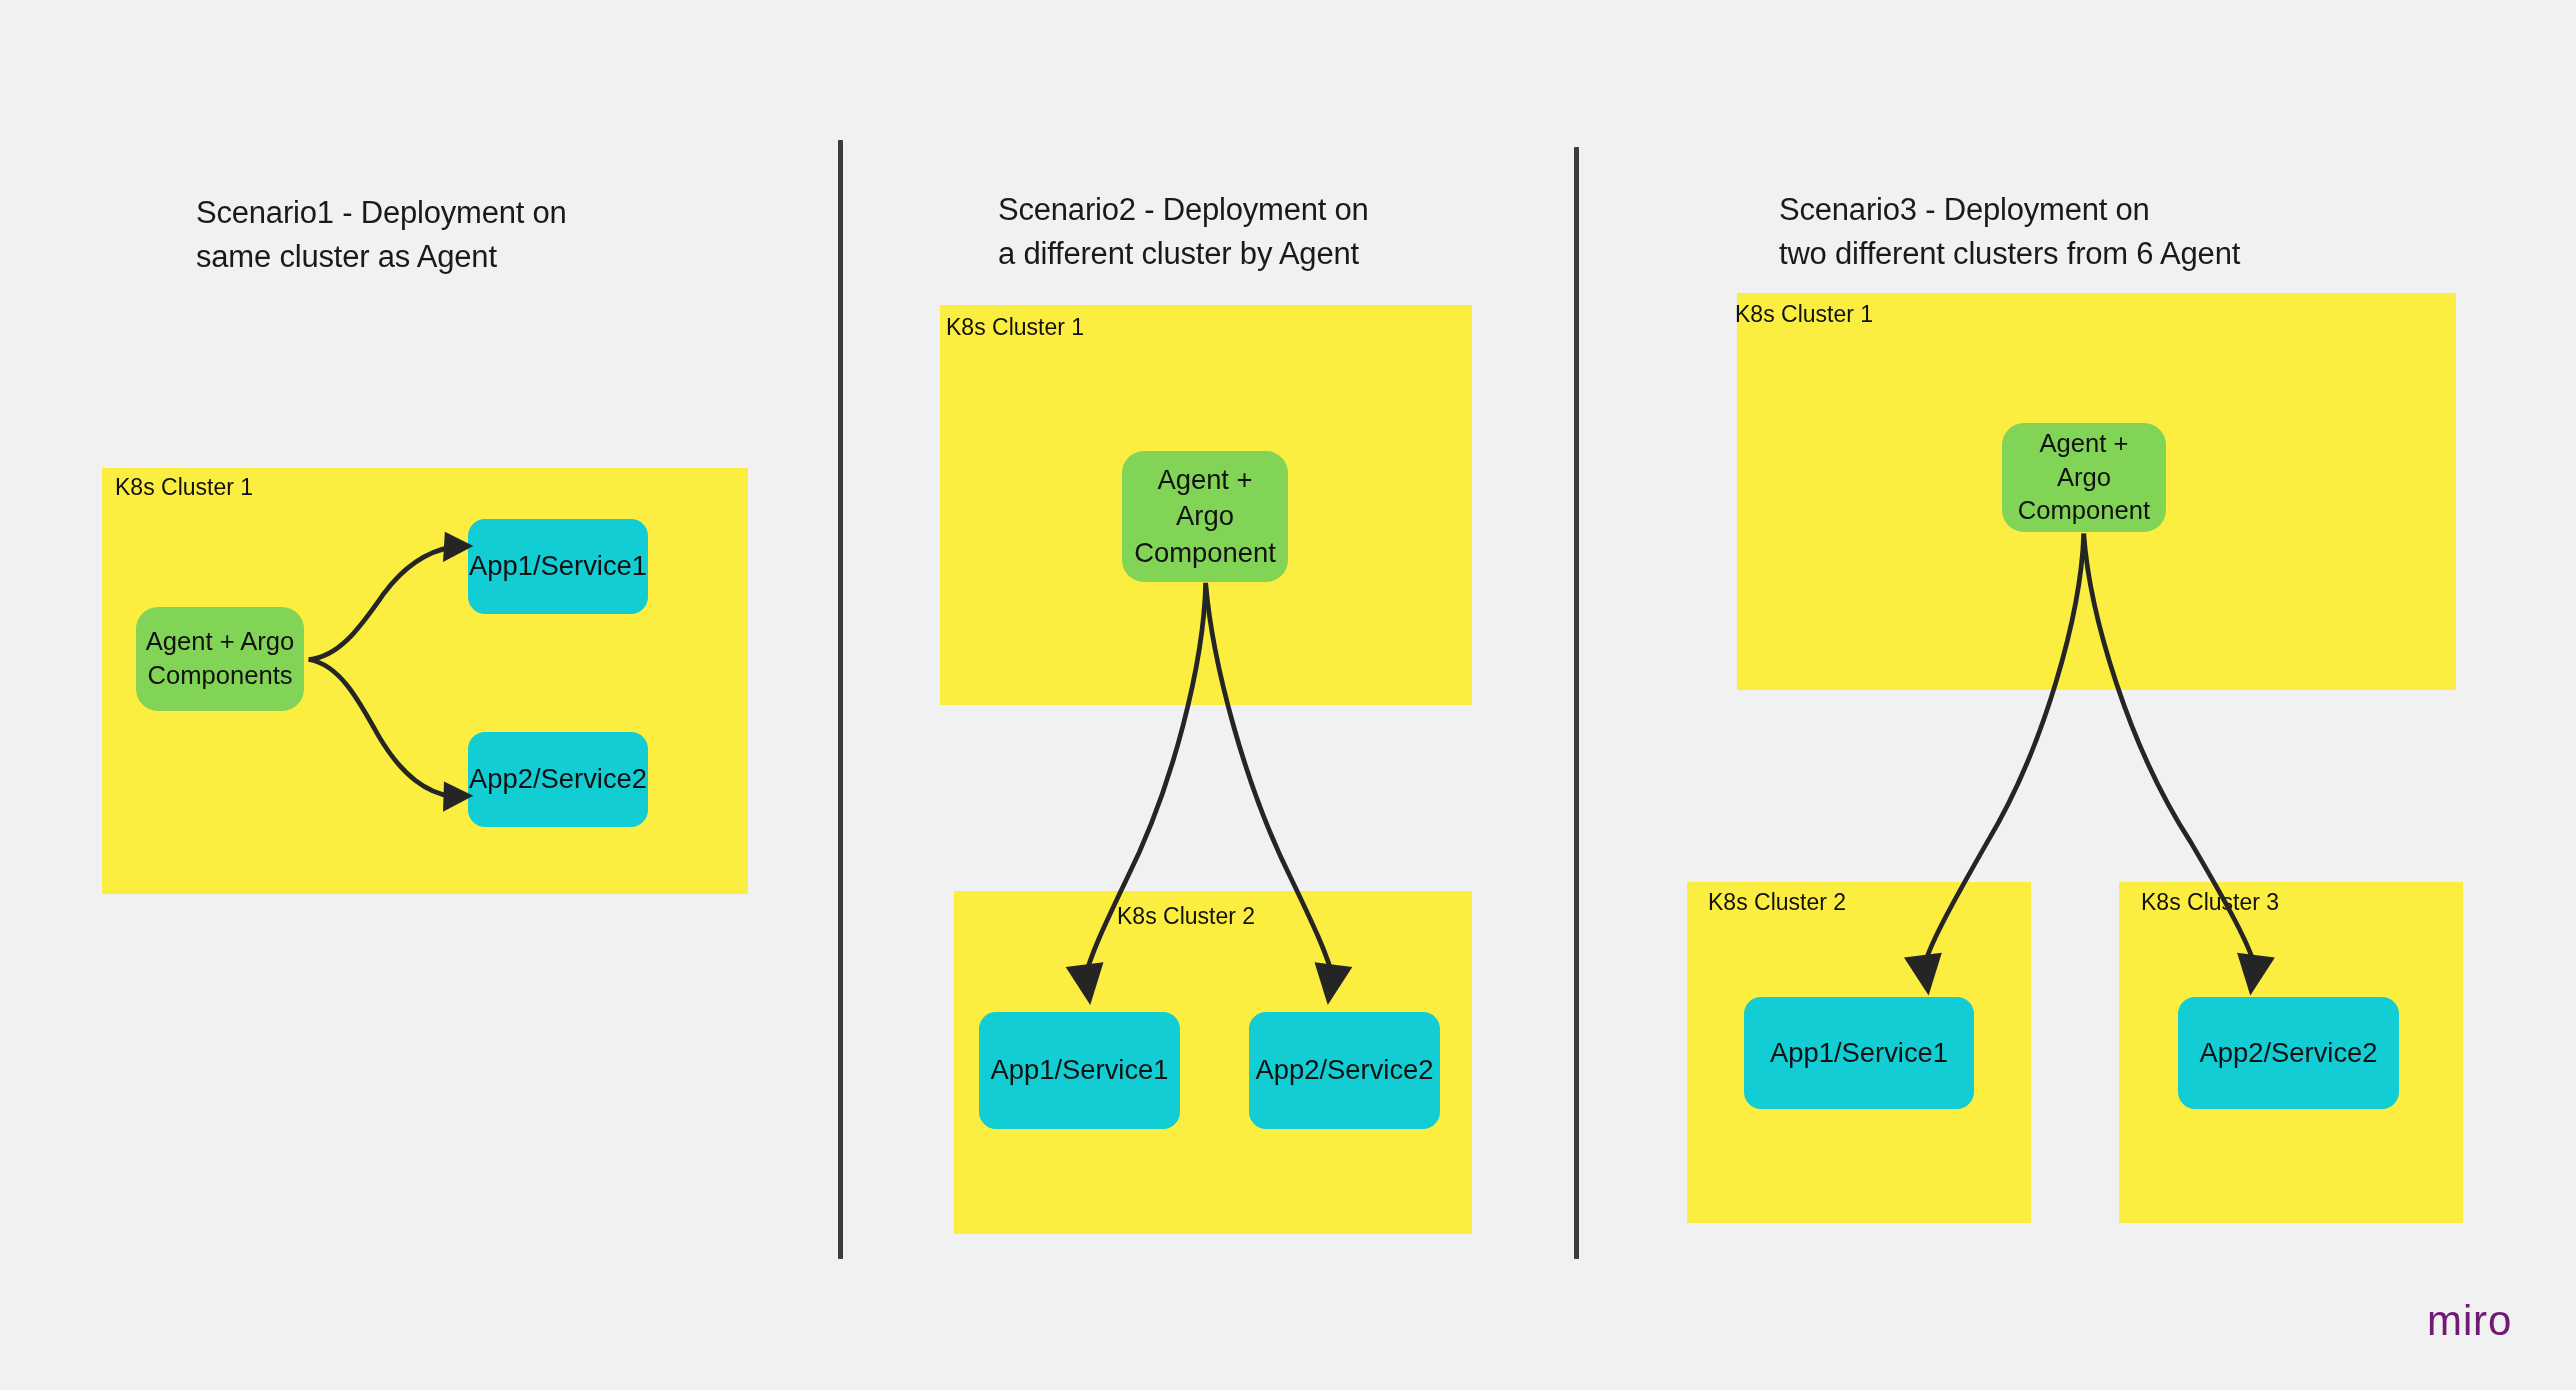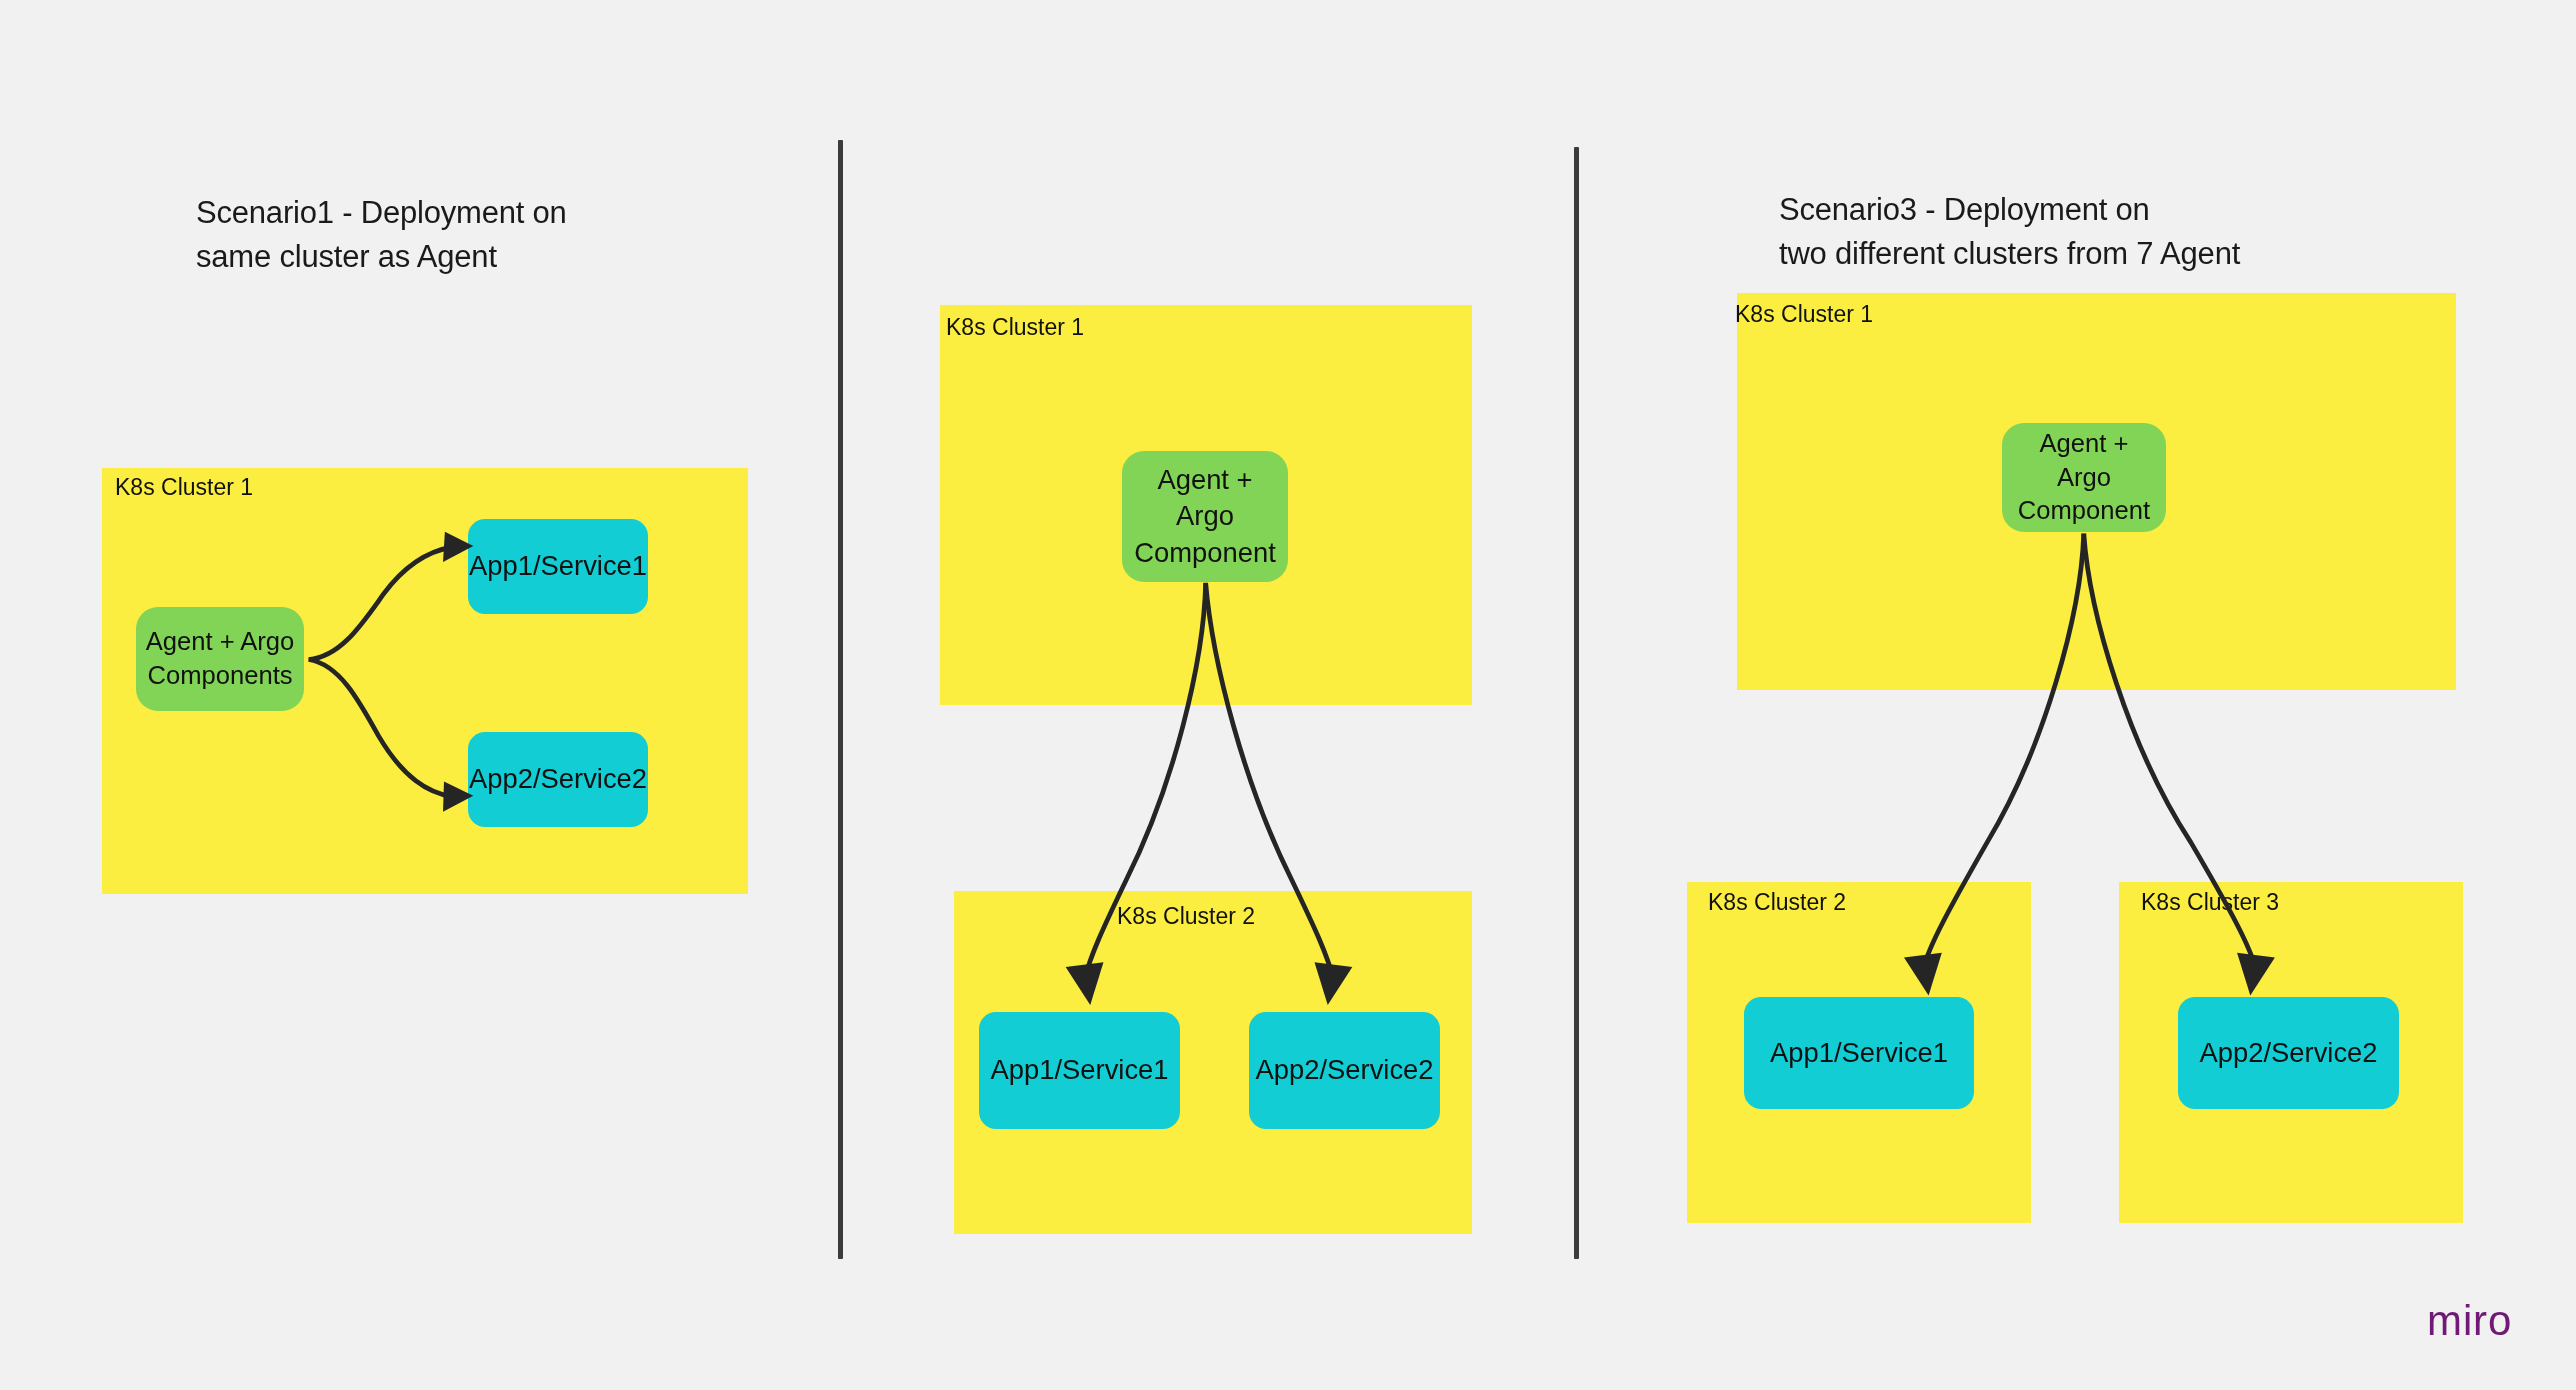--- a/index.html
+++ b/index.html
@@ -96,38 +96,42 @@
   <div class="cluster" style="left:102px; top:468px; width:646px; height:426px;"></div>
   <div class="cluster-label" style="left:115px; top:476px;">K8s Cluster 1</div>
 
   <div class="node green" style="left:136px; top:607px; width:168px; height:104px; font-size:25.6px;">Agent + Argo
 Components</div>
 
   <div class="node cyan" style="left:468px; top:519px; width:180px; height:95px; font-size:27.4px;">App1/Service1</div>
 
   <div class="node cyan" style="left:468px; top:732px; width:180px; height:95px; font-size:27.4px;">App2/Service2</div>
 
+  <div class="scenario-title" style="left:998px; top:144px; width:492px;">
+    <span class="bold">Scenario2</span><span> - Deployment on
+a different cluster by Agent</span>
+  </div>
 
   <div class="cluster" style="left:940px; top:305px; width:532px; height:400px;"></div>
   <div class="cluster-label" style="left:946px; top:316px;">K8s Cluster 1</div>
 
   <div class="node green" style="left:1122px; top:451px; width:166px; height:131px; font-size:27.4px;">Agent +
 Argo
 Component</div>
 
   <div class="cluster" style="left:954px; top:891px; width:518px; height:343px;"></div>
   <div class="cluster-label" style="left:1117px; top:905px;">K8s Cluster 2</div>
 
   <div class="node cyan" style="left:979px; top:1012px; width:201px; height:117px; font-size:27.4px;">App1/Service1</div>
 
   <div class="node cyan" style="left:1249px; top:1012px; width:191px; height:117px; font-size:27.4px;">App2/Service2</div>
 
   <div class="scenario-title" style="left:1779px; top:144px; width:606px;">
     <span class="bold">Scenario3</span><span> - Deployment on
-two different clusters from 7 Agent</span>
+two different clusters from 6 Agent</span>
   </div>
 
   <div class="cluster" style="left:1737px; top:293px; width:719px; height:397px;"></div>
   <div class="cluster-label" style="left:1735px; top:303px;">K8s Cluster 1</div>
 
   <div class="node green" style="left:2002px; top:423px; width:164px; height:109px; font-size:25.6px;">Agent +
 Argo
 Component</div>
 
   <div class="cluster" style="left:1687px; top:882px; width:344px; height:341px;"></div>

